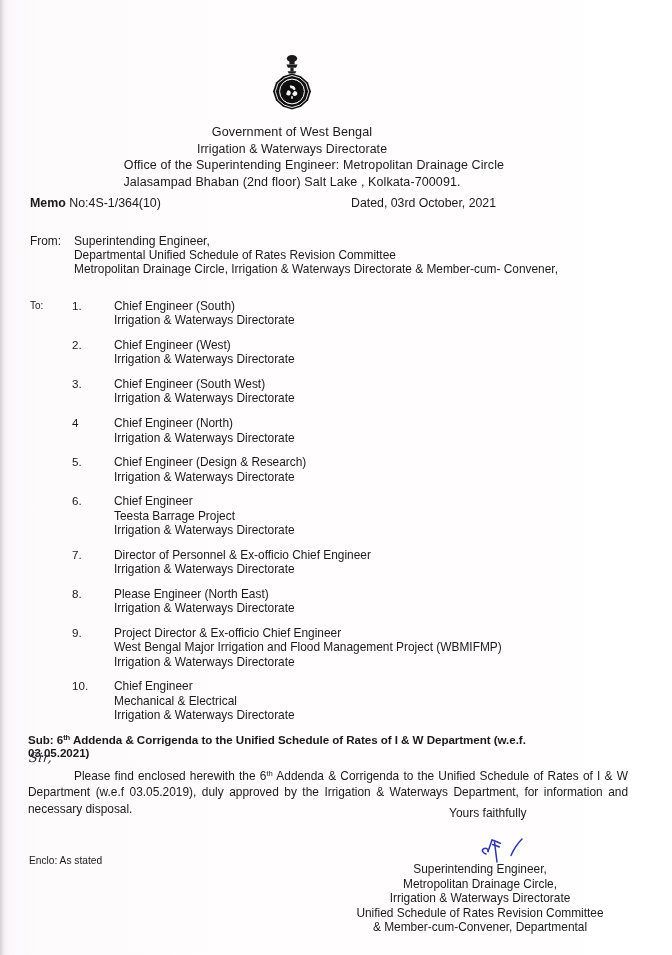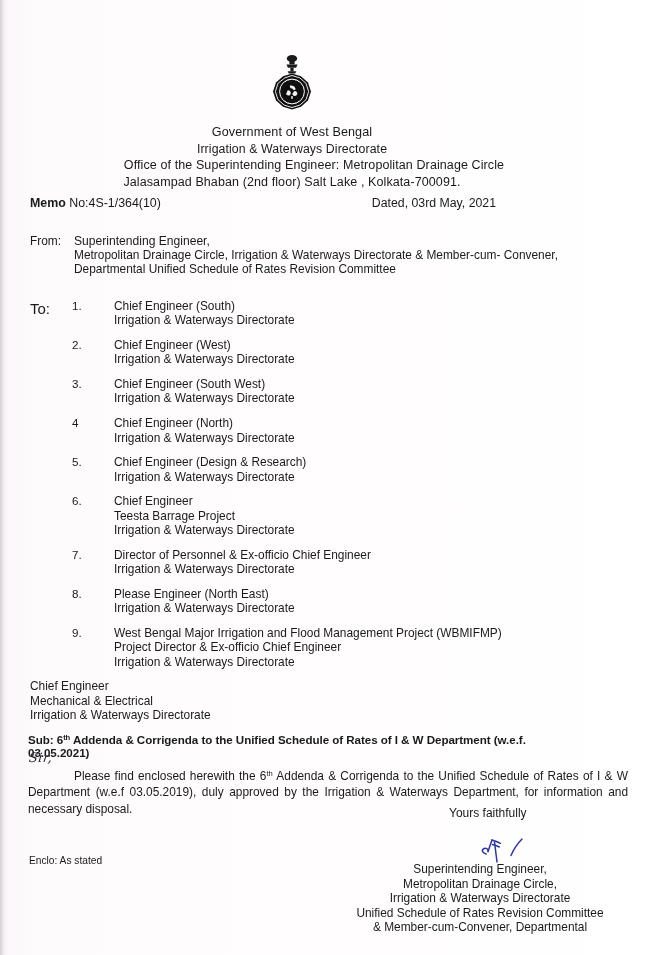--- a/index.html
+++ b/index.html
@@ -90,21 +90,21 @@
   
   .to-wrap {
     position: absolute;
     left: 30px;
     top: 299px;
     font-size: 11.9px;
   }
   .to-label {
     position: absolute;
     left: 0; top: 1px;
-    font-size: 15px;
+    font-size: 10px;
   }
   .to-list { margin: 0; padding: 0; list-style: none; }
   .to-item {
     display: flex;
     margin-bottom: 10.5px;
   }
   .to-item .num {
     width: 42px;
     flex: none;
     padding-left: 42px;
@@ -236,29 +236,29 @@
 
   <div class="hdr">
     <div class="l1">Government of West Bengal</div>
     <div class="l2">Irrigation &amp; Waterways Directorate</div>
     <div class="l3">Office of the Superintending Engineer: Metropolitan Drainage Circle</div>
     <div class="l4">Jalasampad Bhaban (2nd floor) Salt Lake , Kolkata-700091.</div>
   </div>
 
   <div class="memo-row">
     <div class="memo-no"><b>Memo</b><span> No:4S-1/364(10)</span></div>
-    <div class="memo-date">Dated, 03rd May, 2021</div>
+    <div class="memo-date">Dated, 03rd October, 2021</div>
   </div>
 
   <div class="from">
     <div class="lbl">From:</div>
     <div class="body">
       <div>Superintending Engineer,</div>
+      <div>Departmental Unified Schedule of Rates Revision Committee</div>
       <div>Metropolitan Drainage Circle, Irrigation &amp; Waterways Directorate &amp; Member-cum- Convener,</div>
-      <div>Departmental Unified Schedule of Rates Revision Committee</div>
     </div>
   </div>
 
   <div class="to-wrap">
     <div class="to-label">To:</div>
     <ul class="to-list" id="recipient-list">
         <li class="to-item">
           <div class="num">1.</div>
           <div class="lines">
             <div>Chief Engineer (South)</div>
@@ -311,26 +311,27 @@
         <li class="to-item">
           <div class="num">8.</div>
           <div class="lines">
             <div>Please Engineer (North East)</div>
             <div>Irrigation &amp; Waterways Directorate</div>
           </div>
         </li>
         <li class="to-item">
           <div class="num">9.</div>
           <div class="lines">
+            <div>Project Director &amp; Ex-officio Chief Engineer</div>
             <div>West Bengal Major Irrigation and Flood Management Project (WBMIFMP)</div>
-            <div>Project Director &amp; Ex-officio Chief Engineer</div>
-            <div>Irrigation &amp; Waterways Directorate</div>
-          </div>
-        </li>
-        <li class="to-item">
+            <div>Irrigation &amp; Waterways Directorate</div>
+          </div>
+        </li>
+        <li class="to-item">
+          <div class="num">10.</div>
           <div class="lines">
             <div>Chief Engineer</div>
             <div>Mechanical &amp; Electrical</div>
             <div>Irrigation &amp; Waterways Directorate</div>
           </div>
         </li>
       </ul>
   </div>
 
   <div class="subject"><span>Sub: 6</span><sup>th</sup><span> Addenda &amp; Corrigenda to the Unified Schedule of Rates of I &amp; W Department (w.e.f. 03.05.2021)</span></div>

